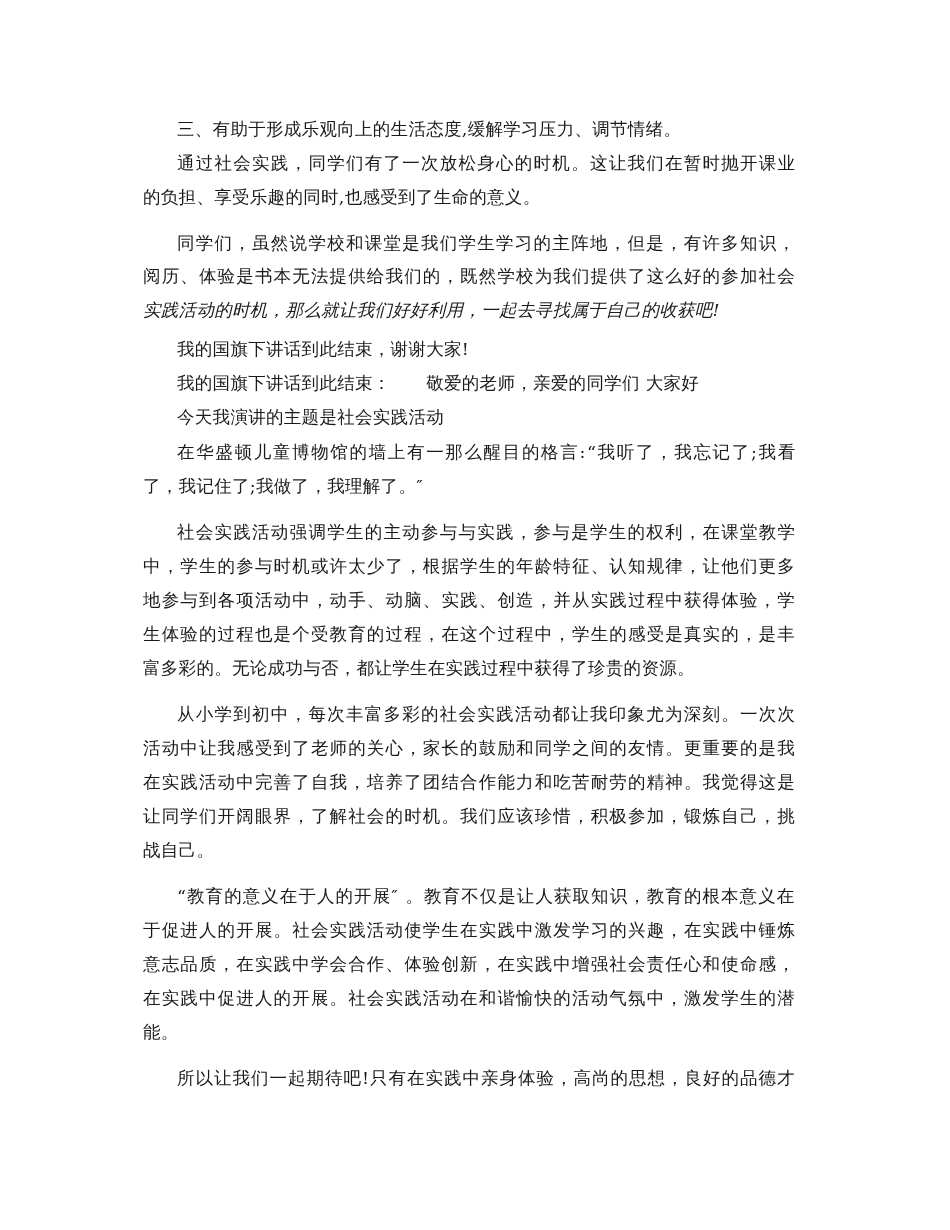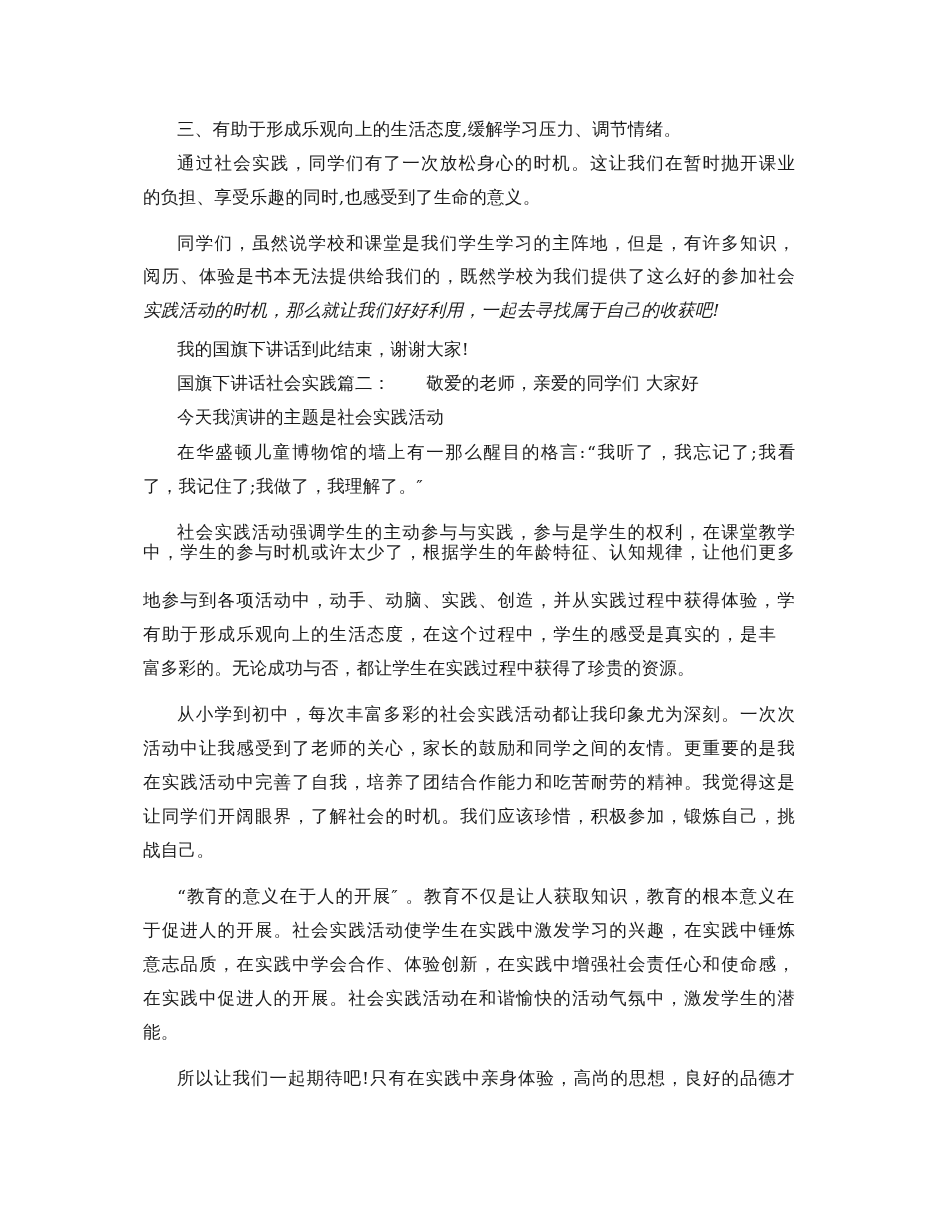--- a/index.html
+++ b/index.html
@@ -15,28 +15,28 @@
 
 <div class="page">
   <div id="lines">
       <div class="line indent" style="top: 118px;">三、有助于形成乐观向上的生活态度,缓解学习压力、调节情绪。</div>
       <div class="line indent" style="top: 152px; letter-spacing: 1.26875px;">通过社会实践，同学们有了一次放松身心的时机。这让我们在暂时抛开课业</div>
       <div class="line" style="top: 186px;">的负担、享受乐趣的同时,也感受到了生命的意义。</div>
       <div class="line indent" style="top: 232px; letter-spacing: 1.26875px;">同学们，虽然说学校和课堂是我们学生学习的主阵地，但是，有许多知识，</div>
       <div class="line" style="top: 265px; letter-spacing: 1.15294px;">阅历、体验是书本无法提供给我们的，既然学校为我们提供了这么好的参加社会</div>
       <div class="line" style="top: 299px; font-style: italic;">实践活动的时机，那么就让我们好好利用，一起去寻找属于自己的收获吧!</div>
       <div class="line indent" style="top: 338px;">我的国旗下讲话到此结束，谢谢大家!</div>
-      <div class="line indent" style="top: 372px;">国旗下讲话社会实践篇二：　　敬爱的老师，亲爱的同学们 大家好</div>
+      <div class="line indent" style="top: 372px;">我的国旗下讲话到此结束：　　敬爱的老师，亲爱的同学们 大家好</div>
       <div class="line indent" style="top: 406px;">今天我演讲的主题是社会实践活动</div>
       <div class="line indent" style="top: 441px; letter-spacing: 1.66364px;">在华盛顿儿童博物馆的墙上有一那么醒目的格言:“我听了，我忘记了;我看</div>
       <div class="line" style="top: 475px; text-align: center;">了，我记住了;我做了，我理解了。″</div>
       <div class="line indent" style="top: 521px; letter-spacing: 1.26875px;">社会实践活动强调学生的主动参与与实践，参与是学生的权利，在课堂教学</div>
-      <div class="line" style="top: 541px; letter-spacing: 1.15294px;">中，学生的参与时机或许太少了，根据学生的年龄特征、认知规律，让他们更多</div>
+      <div class="line" style="top: 555px; letter-spacing: 1.15294px;">中，学生的参与时机或许太少了，根据学生的年龄特征、认知规律，让他们更多</div>
       <div class="line" style="top: 589px; letter-spacing: 1.15294px; text-align: right;">地参与到各项活动中，动手、动脑、实践、创造，并从实践过程中获得体验，学</div>
-      <div class="line" style="top: 623px; letter-spacing: 1.15294px;">有助于形成乐观向上的生活态度，在这个过程中，学生的感受是真实的，是丰</div>
+      <div class="line" style="top: 623px; letter-spacing: 1.15294px;">生体验的过程也是个受教育的过程，在这个过程中，学生的感受是真实的，是丰</div>
       <div class="line" style="top: 657px;">富多彩的。无论成功与否，都让学生在实践过程中获得了珍贵的资源。</div>
       <div class="line indent" style="top: 703px; letter-spacing: 1.26875px;">从小学到初中，每次丰富多彩的社会实践活动都让我印象尤为深刻。一次次</div>
       <div class="line" style="top: 737px; letter-spacing: 1.15294px;">活动中让我感受到了老师的关心，家长的鼓励和同学之间的友情。更重要的是我</div>
       <div class="line" style="top: 771px; letter-spacing: 1.15294px;">在实践活动中完善了自我，培养了团结合作能力和吃苦耐劳的精神。我觉得这是</div>
       <div class="line" style="top: 805px; letter-spacing: 1.15294px;">让同学们开阔眼界，了解社会的时机。我们应该珍惜，积极参加，锻炼自己，挑</div>
       <div class="line" style="top: 839px;">战自己。</div>
       <div class="line indent" style="top: 885px; letter-spacing: 1.06471px;">“教育的意义在于人的开展″ 。教育不仅是让人获取知识，教育的根本意义在</div>
       <div class="line" style="top: 919px; letter-spacing: 1.15294px; text-align: center;">于促进人的开展。社会实践活动使学生在实践中激发学习的兴趣，在实践中锤炼</div>
       <div class="line" style="top: 953px; letter-spacing: 1.15294px;">意志品质，在实践中学会合作、体验创新，在实践中增强社会责任心和使命感，</div>
       <div class="line" style="top: 987px; letter-spacing: 1.15294px;">在实践中促进人的开展。社会实践活动在和谐愉快的活动气氛中，激发学生的潜</div>

